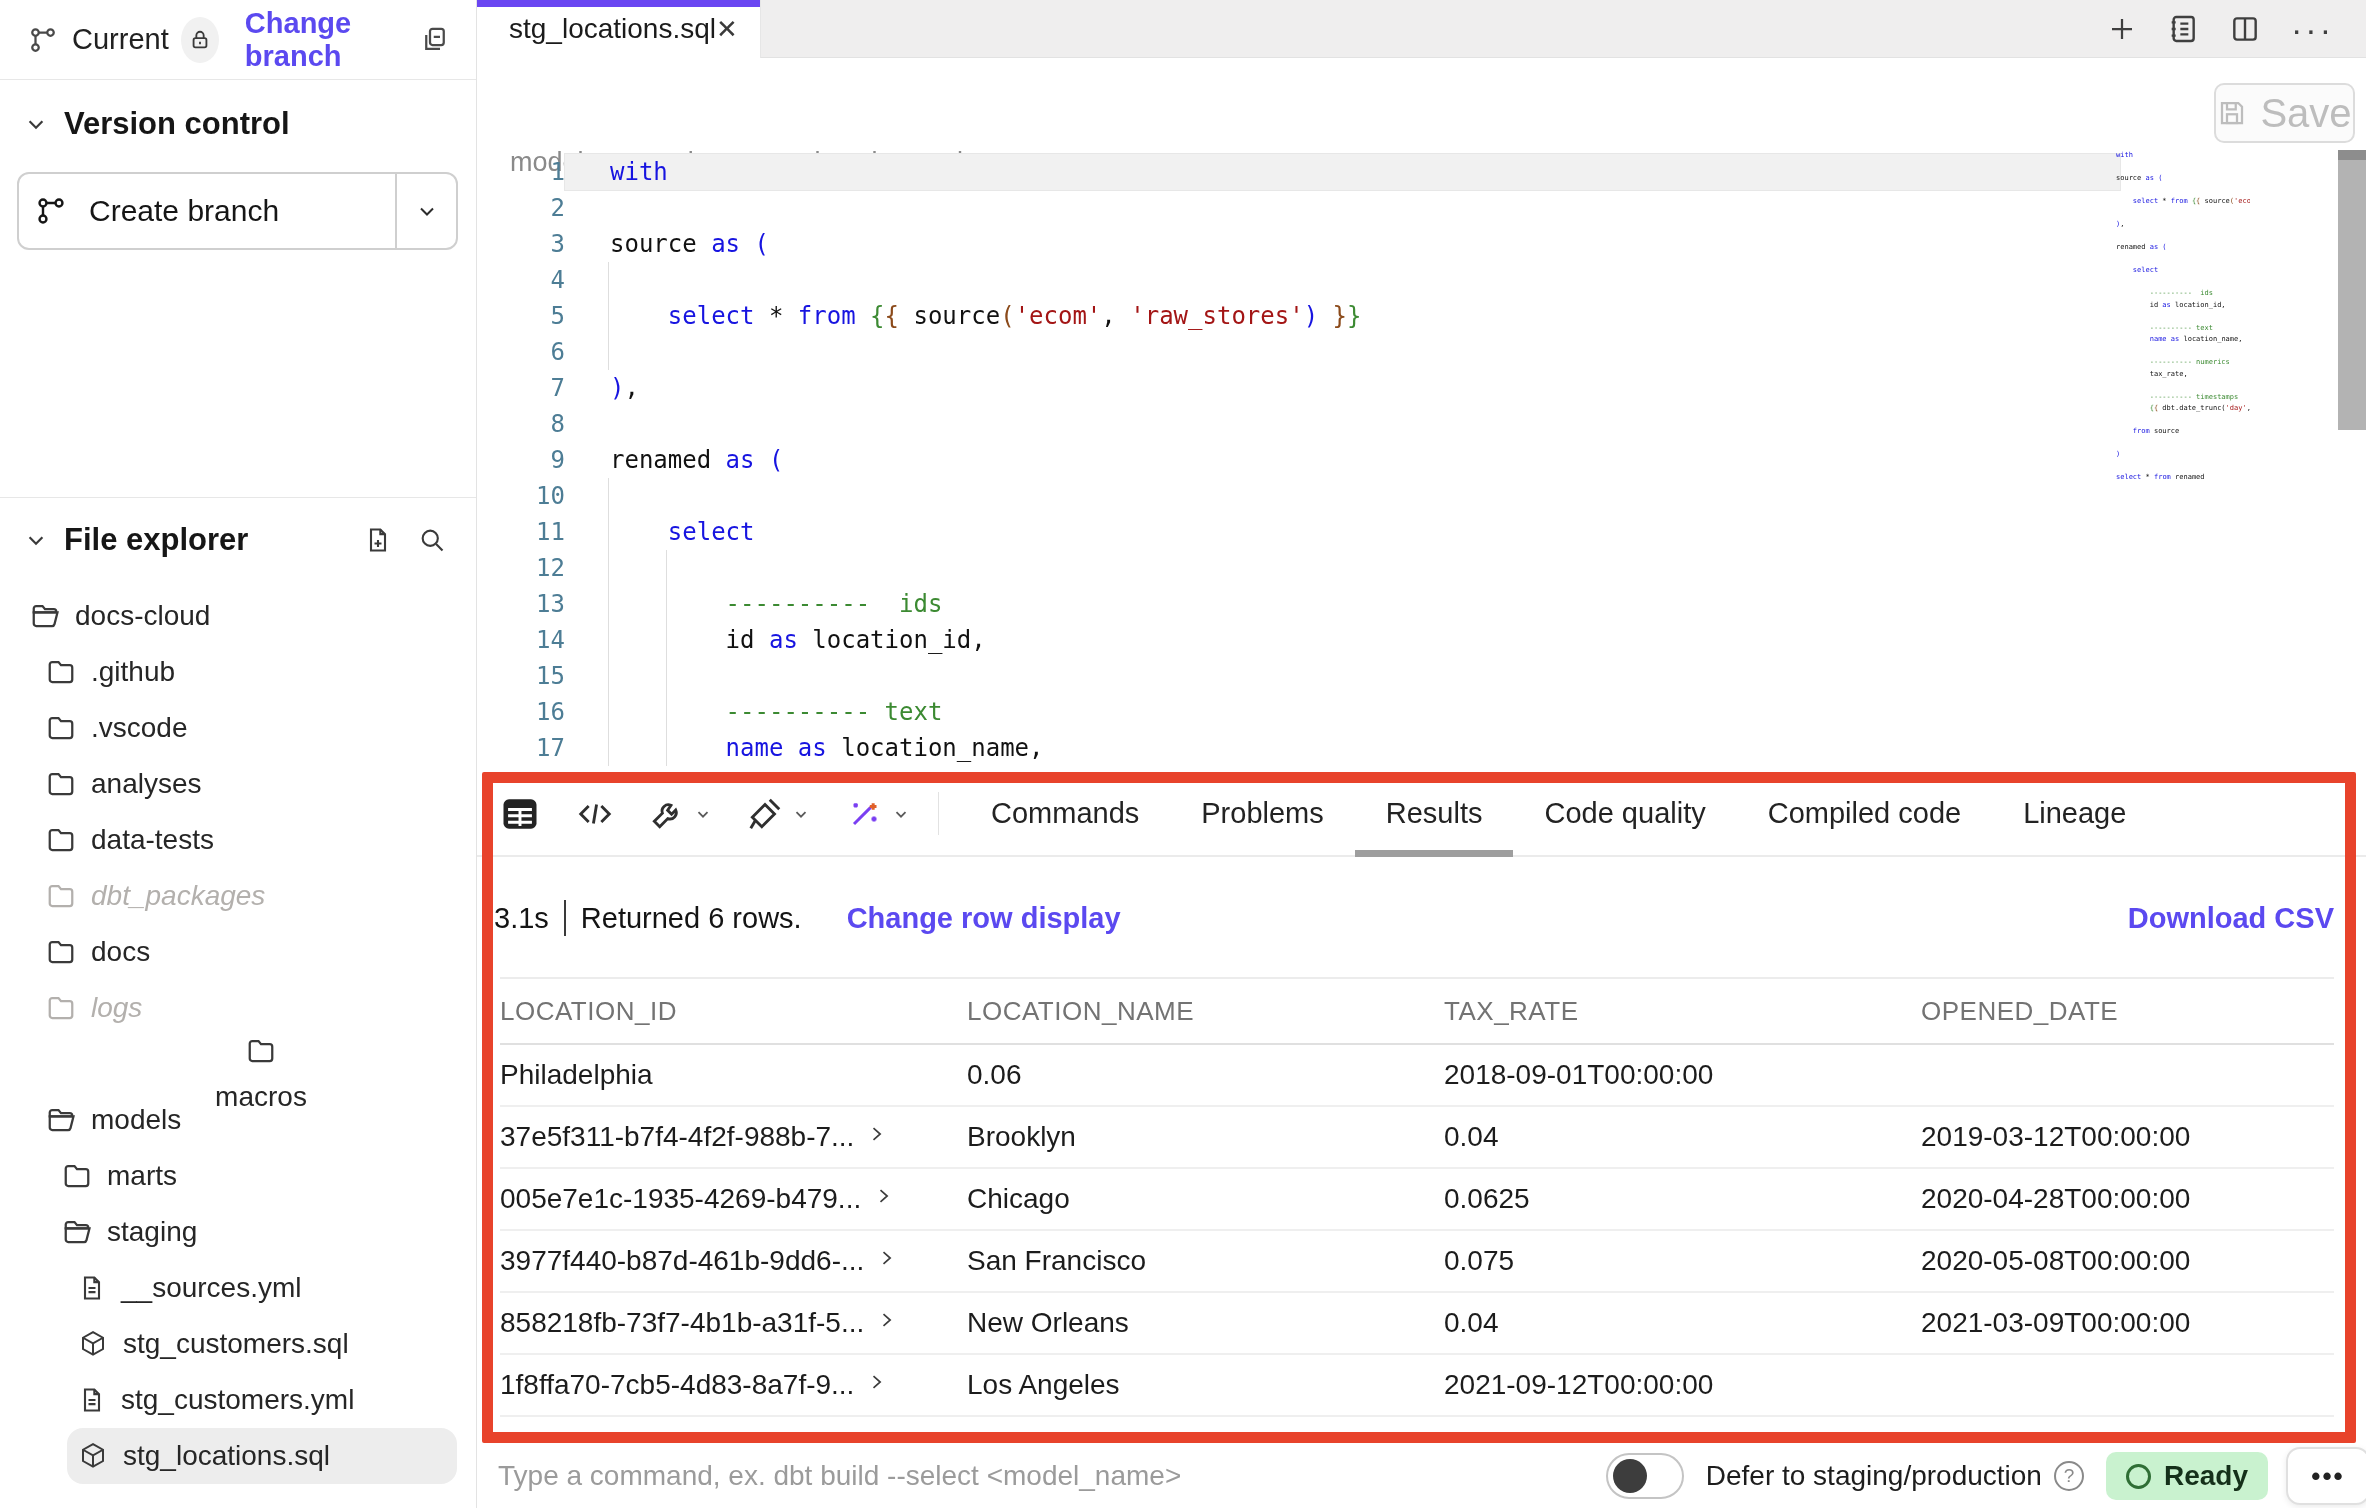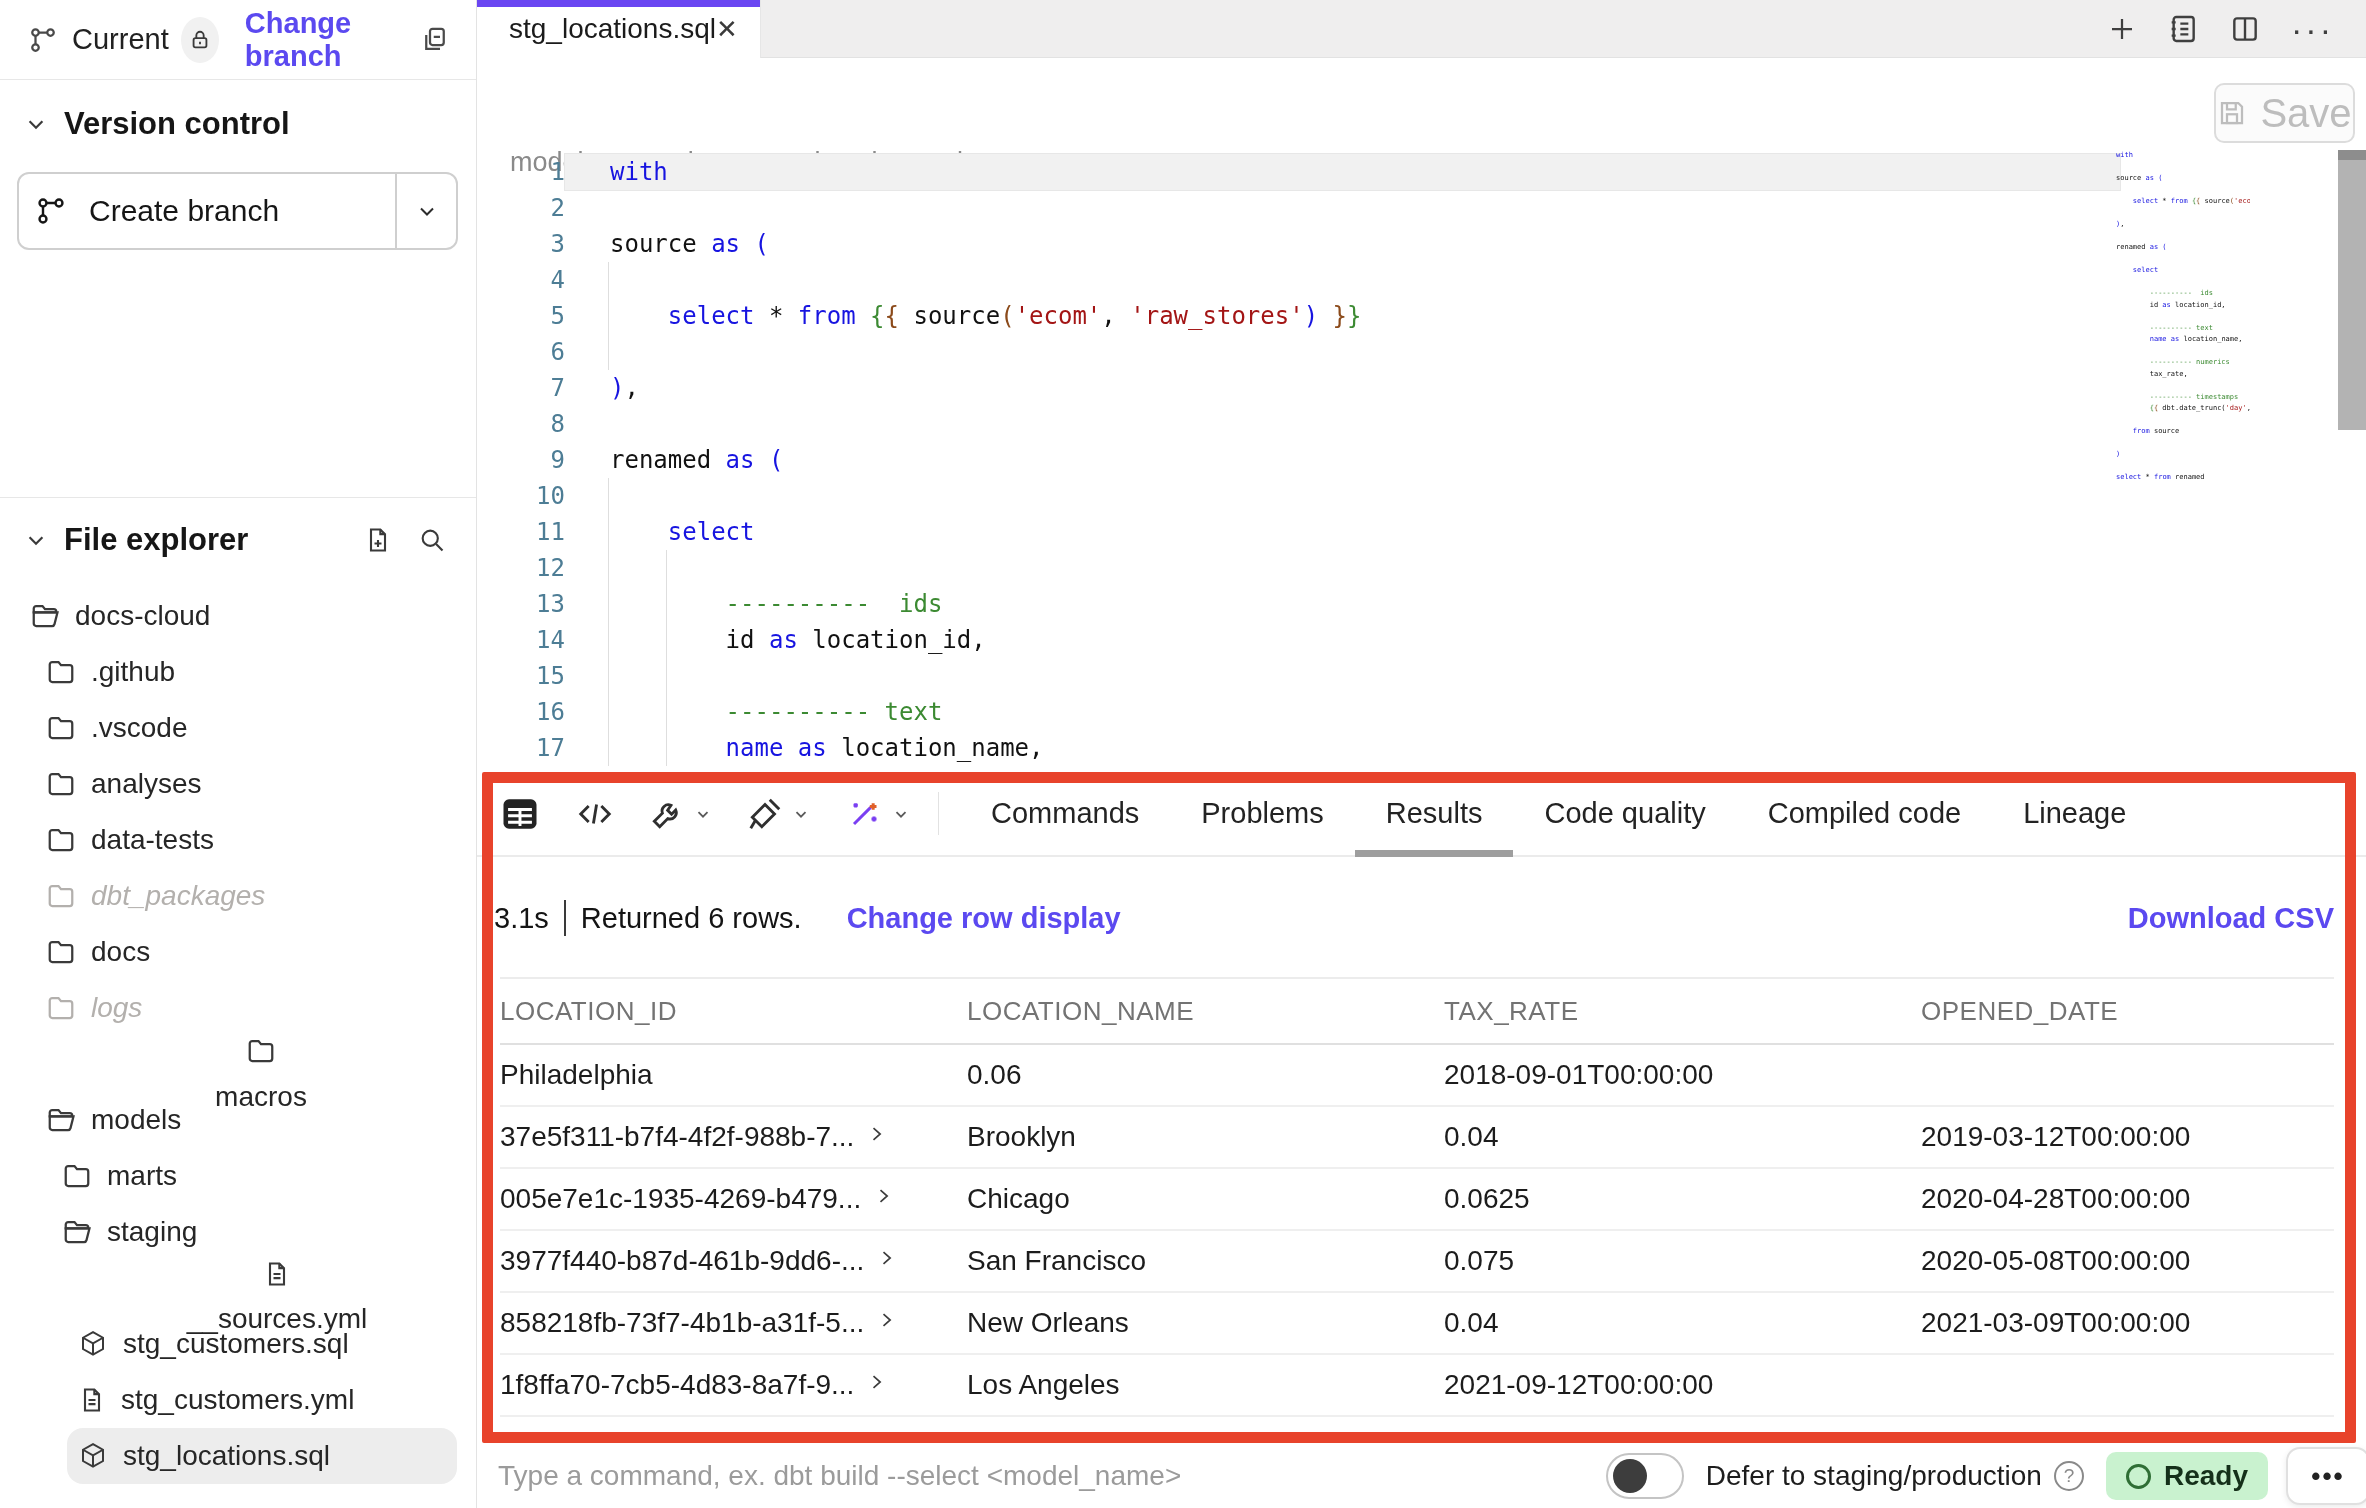--- a/index.html
+++ b/index.html
@@ -287,21 +287,21 @@
         </div>
         <div class="tree-row" style="margin-left: 51px;">
           <span style="display: flex;">
             <svg width="30" height="30" viewBox="0 0 24 24" fill="none" stroke-width="1.8">
               <path d="M3 6a2 2 0 0 1 2-2h5l2 2.5h7a2 2 0 0 1 2 2V9H3z"></path>
               <path d="M3 9h19l-2.4 9.5a2 2 0 0 1-2 1.5H5a2 2 0 0 1-2-2z"></path>
             </svg>
           </span>
           <span>staging</span>
         </div>
-        <div class="tree-row" style="margin-left: 67px; flex-direction: column;">
+        <div class="tree-row" style="margin-left: 67px;">
           <span style="display: flex;">
             <svg width="28" height="28" viewBox="0 0 24 24" fill="none" stroke-width="1.8">
               <path d="M6 3h8l4 4v14H6z"></path>
               <path d="M14 3v4h4"></path>
               <path d="M9 12h6M9 15.5h6"></path>
             </svg>
           </span>
           <span>__sources.yml</span>
         </div>
         <div class="tree-row" style="margin-left: 67px;">

